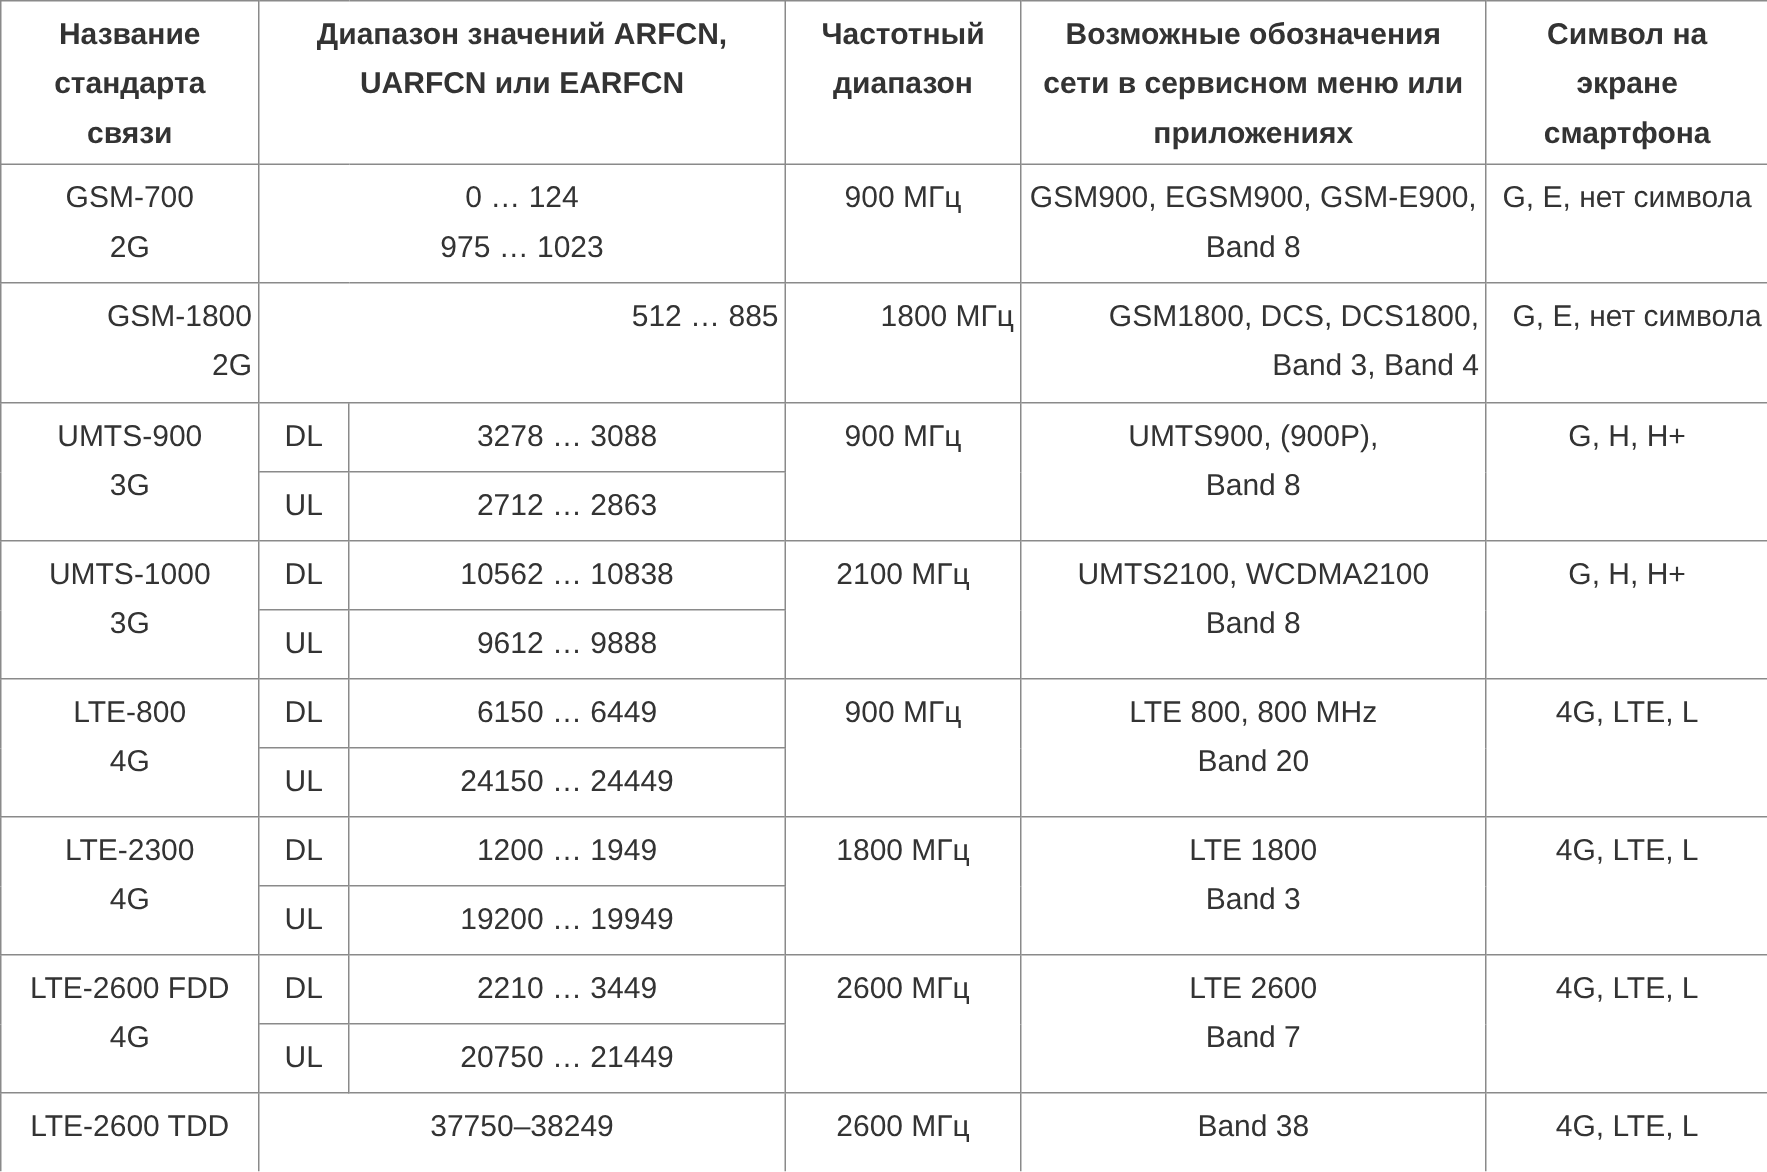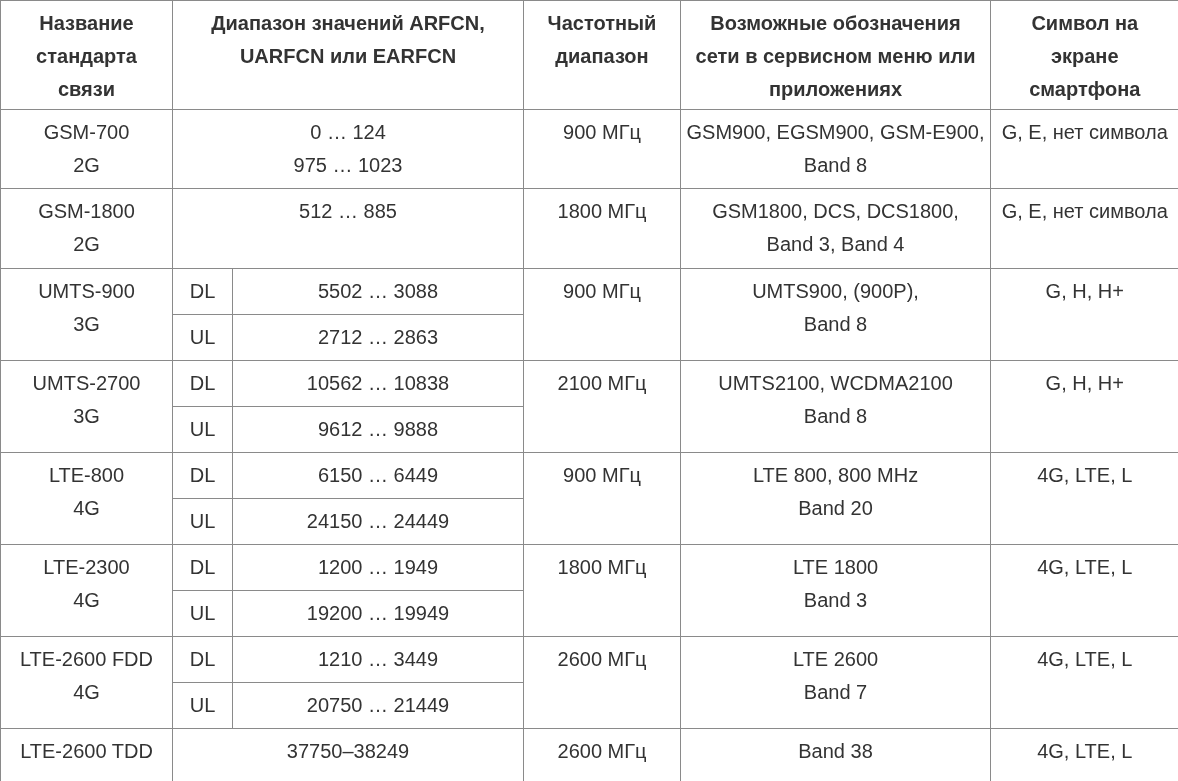--- a/index.html
+++ b/index.html
@@ -33,21 +33,21 @@
     margin-left:44px;
   }
   table.std th{font-weight:600;}
   
   th.c-standard, td.c-standard{text-align:left;padding-left:11px;}
   
   table.std th:last-child, table.std td:last-child{border-right:none;}
   
   tr.h-header > th{height:109px;}
   tr.h-gsm1   > td{height:79px;}
-  tr.h-gsm2   > td{height:80px;}
+  tr.h-gsm2   > td{height:80px;text-align:right;}
   tr.h-sub    > td{height:46px;}
   tr.h-last   > td{height:80px;border-bottom:none;}
 </style>
 </head>
 <body>
 
 <div class="viewport">
   <table class="std">
     <colgroup>
       <col style="width:172px">
@@ -93,33 +93,33 @@
       <td>1800 МГц</td>
       <td>GSM1800, DCS, DCS1800,
 Band 3, Band 4</td>
       <td>G, E, нет символа</td>
     </tr>
 
     <tr class="h-sub">
       <td class="c-standard" rowspan="2">UMTS-900
 3G</td>
       <td>DL</td>
-      <td>5502 … 3088</td>
+      <td>3278 … 3088</td>
       <td rowspan="2">900 МГц</td>
       <td rowspan="2">UMTS900, (900P),
 Band 8</td>
       <td rowspan="2">G, H, H+</td>
     </tr>
     <tr class="h-sub">
       <td>UL</td>
       <td>2712 … 2863</td>
     </tr>
 
     <tr class="h-sub">
-      <td class="c-standard" rowspan="2">UMTS-2700
+      <td class="c-standard" rowspan="2">UMTS-1000
 3G</td>
       <td>DL</td>
       <td>10562 … 10838</td>
       <td rowspan="2">2100 МГц</td>
       <td rowspan="2">UMTS2100, WCDMA2100
 Band 8</td>
       <td rowspan="2">G, H, H+</td>
     </tr>
     <tr class="h-sub">
       <td>UL</td>
@@ -153,21 +153,21 @@
     </tr>
     <tr class="h-sub">
       <td>UL</td>
       <td>19200 … 19949</td>
     </tr>
 
     <tr class="h-sub">
       <td class="c-standard" rowspan="2">LTE-2600 FDD
 4G</td>
       <td>DL</td>
-      <td>1210 … 3449</td>
+      <td>2210 … 3449</td>
       <td rowspan="2">2600 МГц</td>
       <td rowspan="2">LTE 2600
 Band 7</td>
       <td rowspan="2">4G, LTE, L</td>
     </tr>
     <tr class="h-sub">
       <td>UL</td>
       <td>20750 … 21449</td>
     </tr>
 

